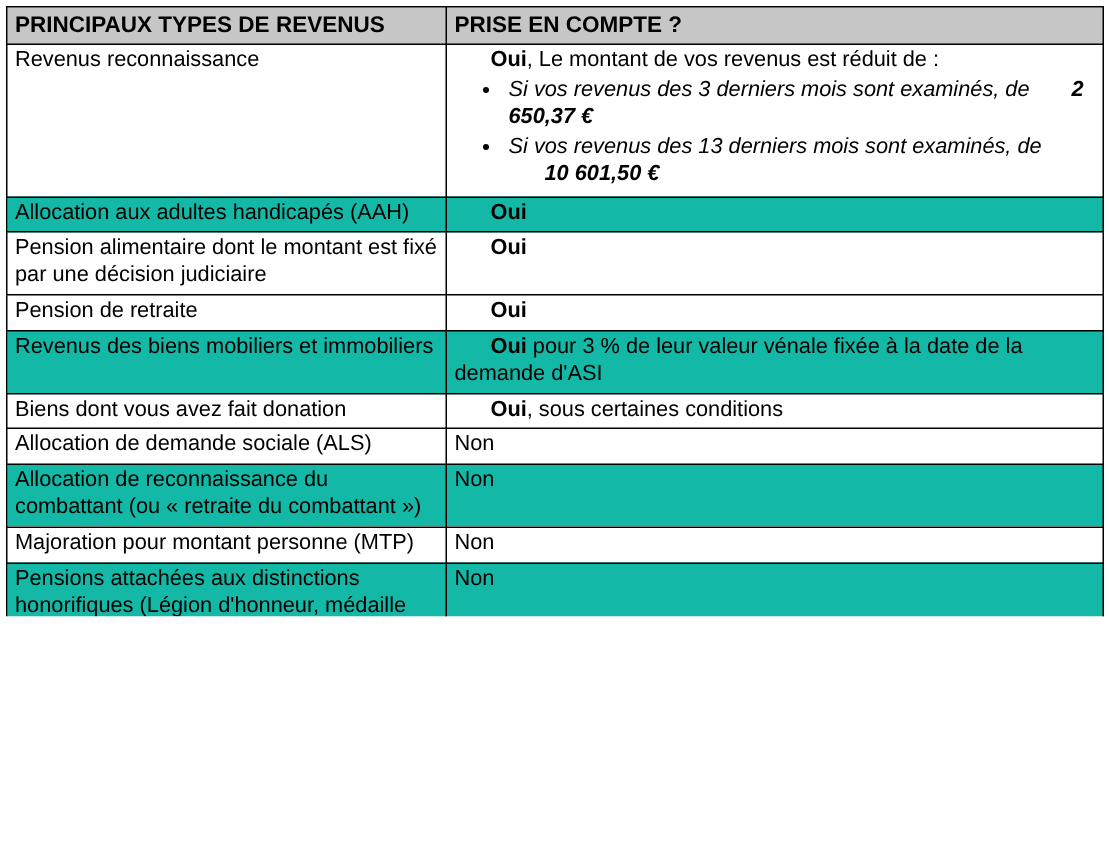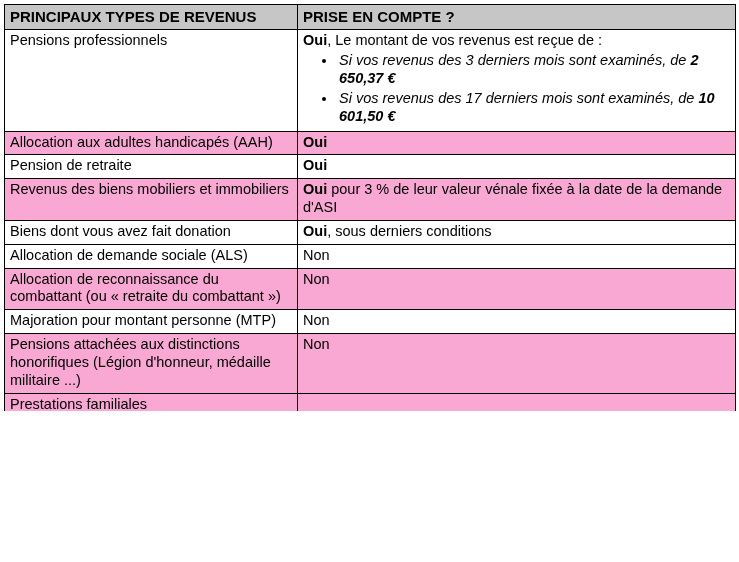--- a/index.html
+++ b/index.html
@@ -35,27 +35,28 @@
   }
   table.revenus thead th {
     background: #c6c6c6;
     font-weight: bold;
     font-size: 15px;
     padding-top: 3px;
     padding-bottom: 3px;
     text-align: left;
   }
   tr.shaded td {
-    background: #f9a8d4;
+    background: #14b8a6;
   }
   tr.plain td {
     background: #ffffff;
   }
   .bold {
     font-weight: bold;
+    margin-left: 24px;
   }
   ul.sub {
     margin: 2px 0 1px 0;
     padding-left: 34px;
     list-style: disc;
     font-style: italic;
   }
   ul.sub li {
     margin: 0 0 2px 0;
     padding-left: 2px;
@@ -77,51 +78,57 @@
       <col class="c2">
     </colgroup>
     <thead>
       <tr>
         <th>PRINCIPAUX TYPES DE REVENUS</th>
         <th>PRISE EN COMPTE ?</th>
       </tr>
     </thead>
     <tbody id="table-body">
         <tr class="plain">
-          <td>Pensions professionnels</td>
+          <td>Revenus reconnaissance</td>
           <td>
-            <span class="cellline"><span class="bold">Oui</span><span>, Le montant de vos revenus est reçue de :</span></span>
+            <span class="cellline"><span class="bold">Oui</span><span>, Le montant de vos revenus est réduit de :</span></span>
             <ul class="sub">
               <li><span>Si vos revenus des 3 derniers mois sont examinés, de </span><span class="bold">2 650,37 €</span></li>
-              <li><span>Si vos revenus des 17 derniers mois sont examinés, de </span><span class="bold">10 601,50 €</span></li>
+              <li><span>Si vos revenus des 13 derniers mois sont examinés, de </span><span class="bold">10 601,50 €</span></li>
             </ul>
           </td>
         </tr>
         <tr class="shaded">
           <td>Allocation aux adultes handicapés (AAH)</td>
+          <td>
+            <span class="cellline"><span class="bold">Oui</span></span>
+          </td>
+        </tr>
+        <tr class="plain">
+          <td>Pension alimentaire dont le montant est fixé par une décision judiciaire</td>
           <td>
             <span class="cellline"><span class="bold">Oui</span></span>
           </td>
         </tr>
         <tr class="plain">
           <td>Pension de retraite</td>
           <td>
             <span class="cellline"><span class="bold">Oui</span></span>
           </td>
         </tr>
         <tr class="shaded">
           <td>Revenus des biens mobiliers et immobiliers</td>
           <td>
             <span class="cellline"><span class="bold">Oui</span><span> pour 3 % de leur valeur vénale fixée à la date de la demande d'ASI</span></span>
           </td>
         </tr>
         <tr class="plain">
           <td>Biens dont vous avez fait donation</td>
           <td>
-            <span class="cellline"><span class="bold">Oui</span><span>, sous derniers conditions</span></span>
+            <span class="cellline"><span class="bold">Oui</span><span>, sous certaines conditions</span></span>
           </td>
         </tr>
         <tr class="plain">
           <td>Allocation de demande sociale (ALS)</td>
           <td>
             <span class="cellline"><span>Non</span></span>
           </td>
         </tr>
         <tr class="shaded">
           <td>Allocation de reconnaissance du combattant (ou « retraite du combattant »)</td>

